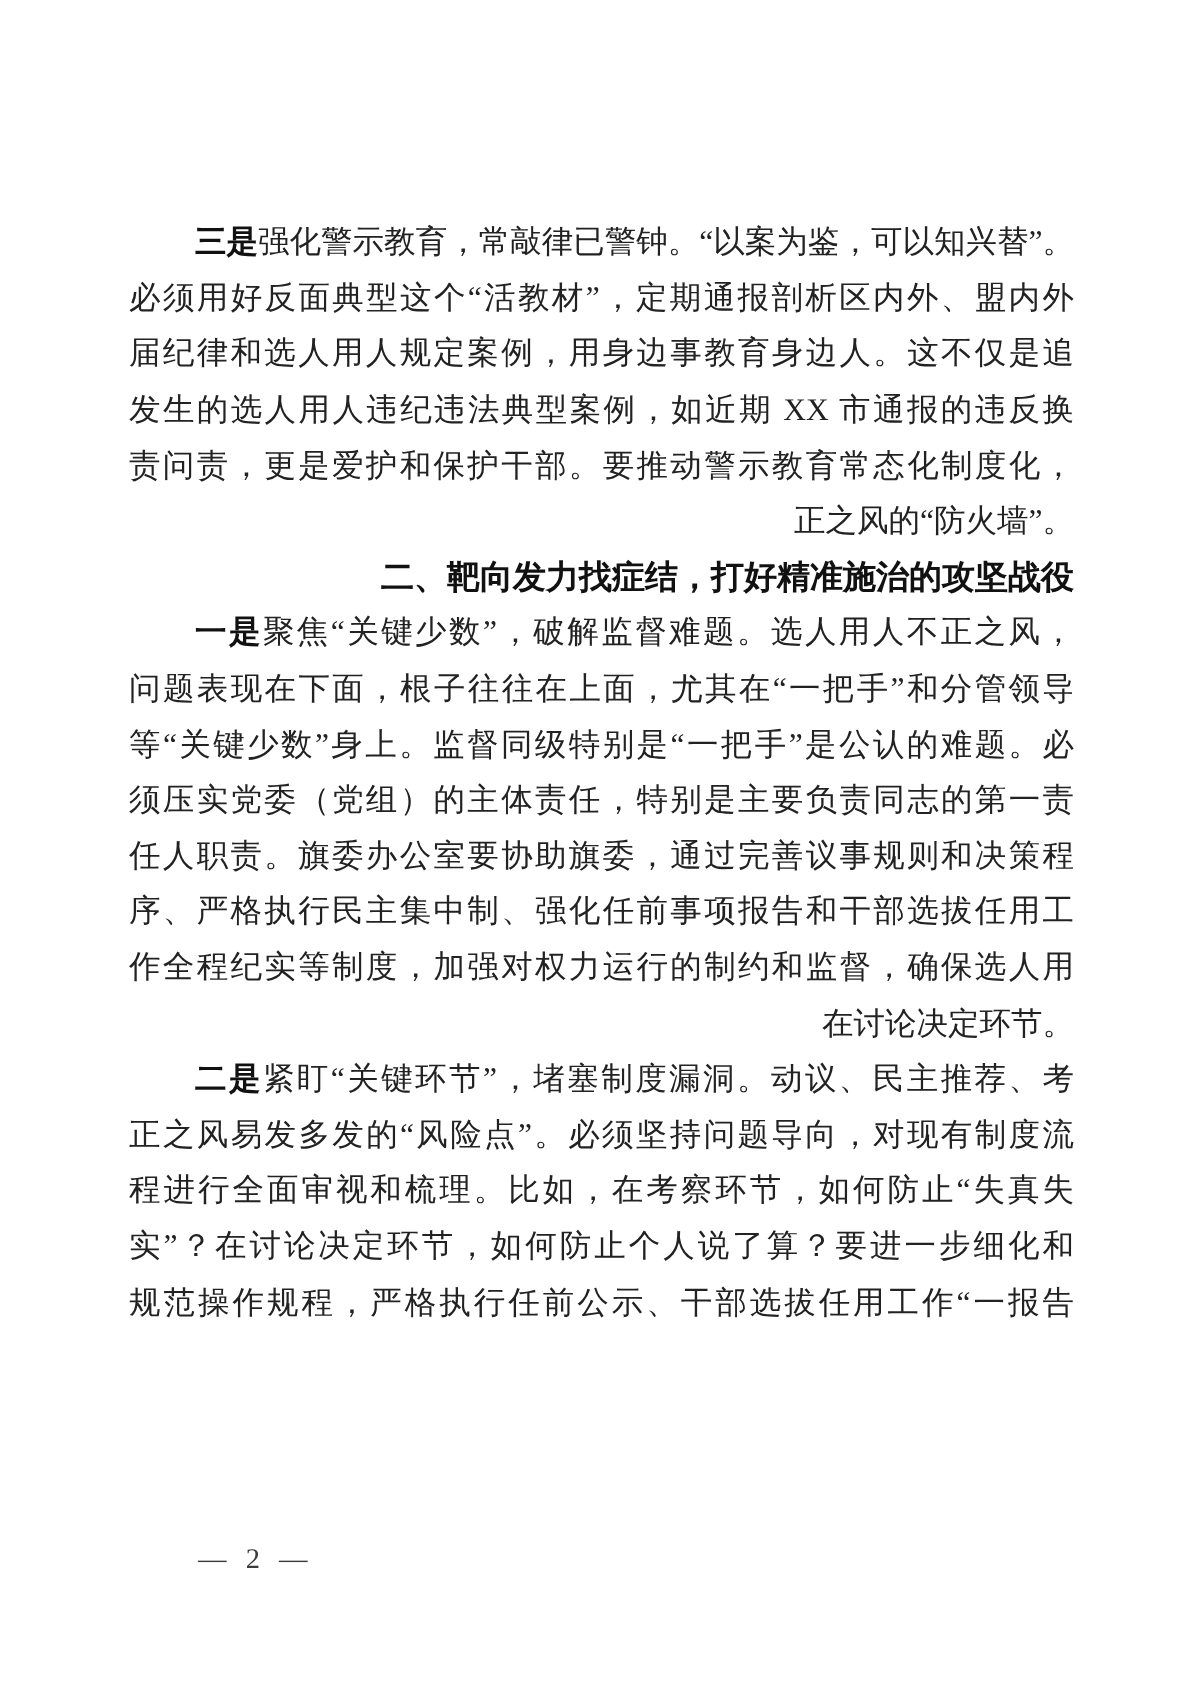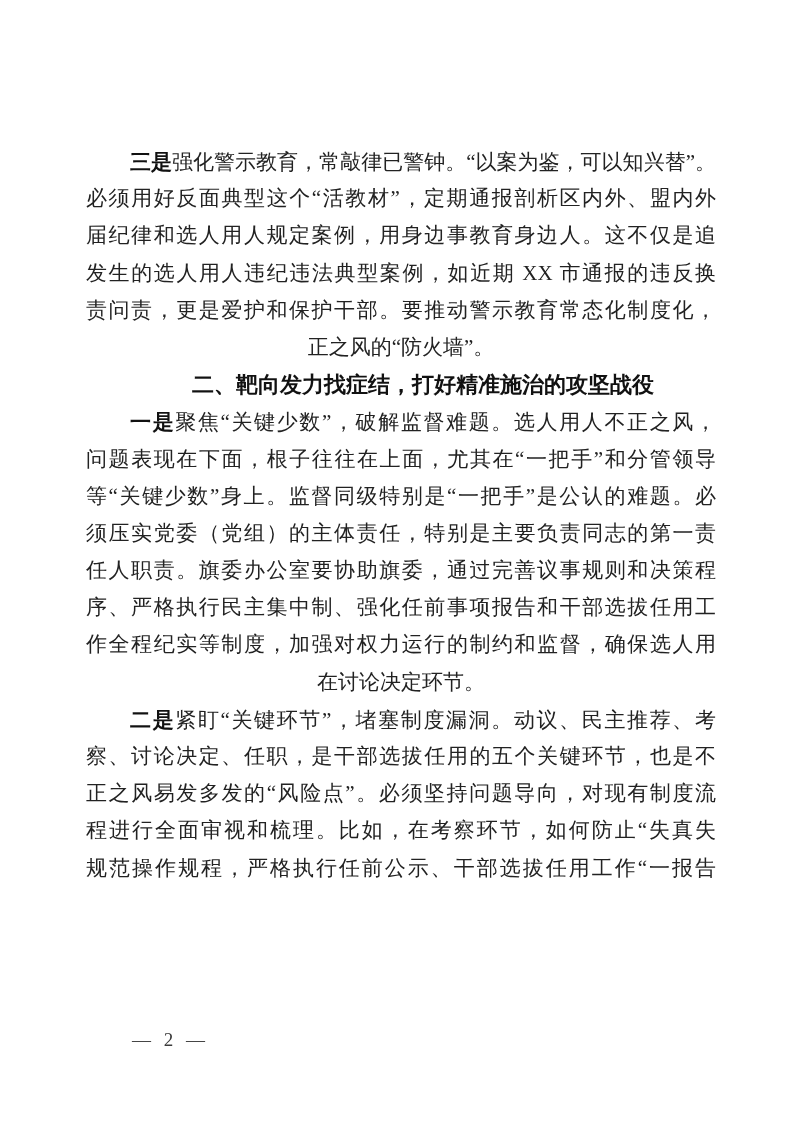--- a/index.html
+++ b/index.html
@@ -32,21 +32,21 @@
     text-justify: inter-character;
     white-space: normal;
   }
   .line.full::after {
     content: "";
     display: inline-block;
     width: 100%;
     height: 0;
   }
   .line.last {
-    text-align: center;
+    text-align: right;
   }
   .line.indent {
     text-indent: 44px;
   }
   .run { font-weight: normal; }
   .run.bold {
     font-weight: 700;
     font-family: "Liberation Sans", "DejaVu Sans", sans-serif;
     color: #111111;
   }
@@ -90,20 +90,20 @@
         <div class="line full"><span class="run">问题表现在下面，根子往往在上面，尤其在“一把手”和分管领导</span></div>
         <div class="line full"><span class="run">等“关键少数”身上。监督同级特别是“一把手”是公认的难题。必</span></div>
         <div class="line full"><span class="run">须压实党委（党组）的主体责任，特别是主要负责同志的第一责</span></div>
         <div class="line full"><span class="run">任人职责。旗委办公室要协助旗委，通过完善议事规则和决策程</span></div>
         <div class="line full"><span class="run">序、严格执行民主集中制、强化任前事项报告和干部选拔任用工</span></div>
         <div class="line full"><span class="run">作全程纪实等制度，加强对权力运行的制约和监督，确保选人用</span></div>
         <div class="line last"><span class="run">在讨论决定环节。</span></div>
       </div>
       <div class="block paragraph">
         <div class="line full indent"><span class="run bold">二是</span><span class="run">紧盯“关键环节”，堵塞制度漏洞。动议、民主推荐、考</span></div>
-        <div class="line full"><span class="run">察、讨论决定、任职，是干部选拔任用的五个关键环节，也是不</span></div>
         <div class="line full"><span class="run">正之风易发多发的“风险点”。必须坚持问题导向，对现有制度流</span></div>
         <div class="line full"><span class="run">程进行全面审视和梳理。比如，在考察环节，如何防止“失真失</span></div>
+        <div class="line full"><span class="run">实”？在讨论决定环节，如何防止个人说了算？要进一步细化和</span></div>
         <div class="line full"><span class="run">规范操作规程，严格执行任前公示、干部选拔任用工作“一报告</span></div>
       </div>
     </div>
   <div class="page-footer">— 2 —</div>
 </div>
 
 </body></html>

